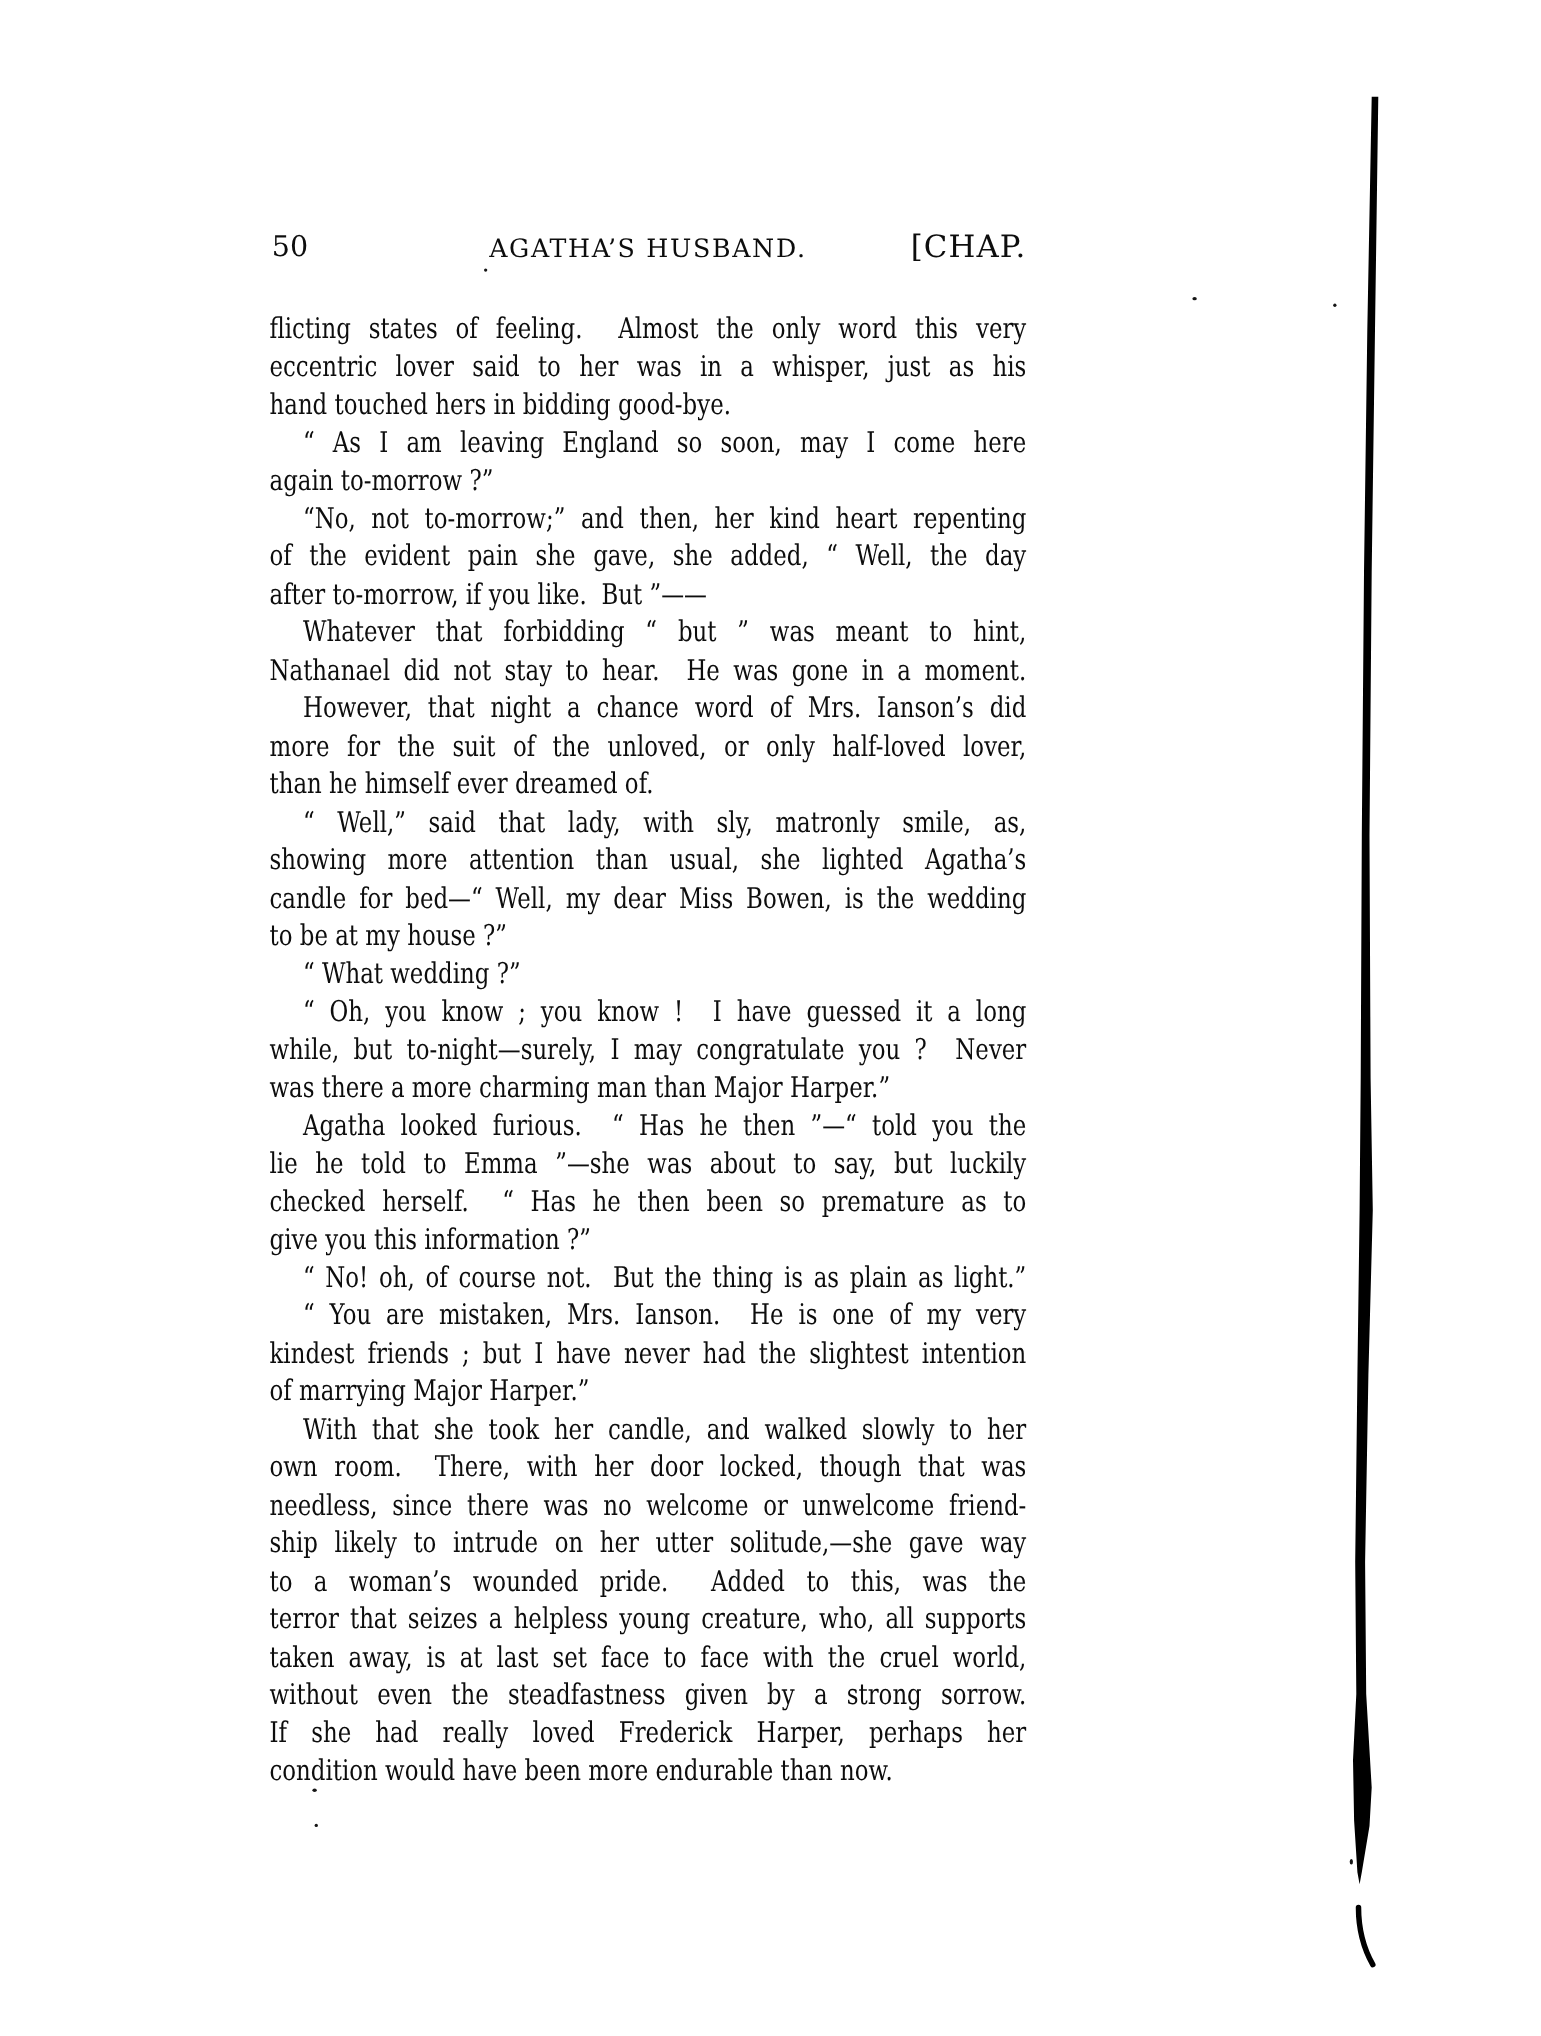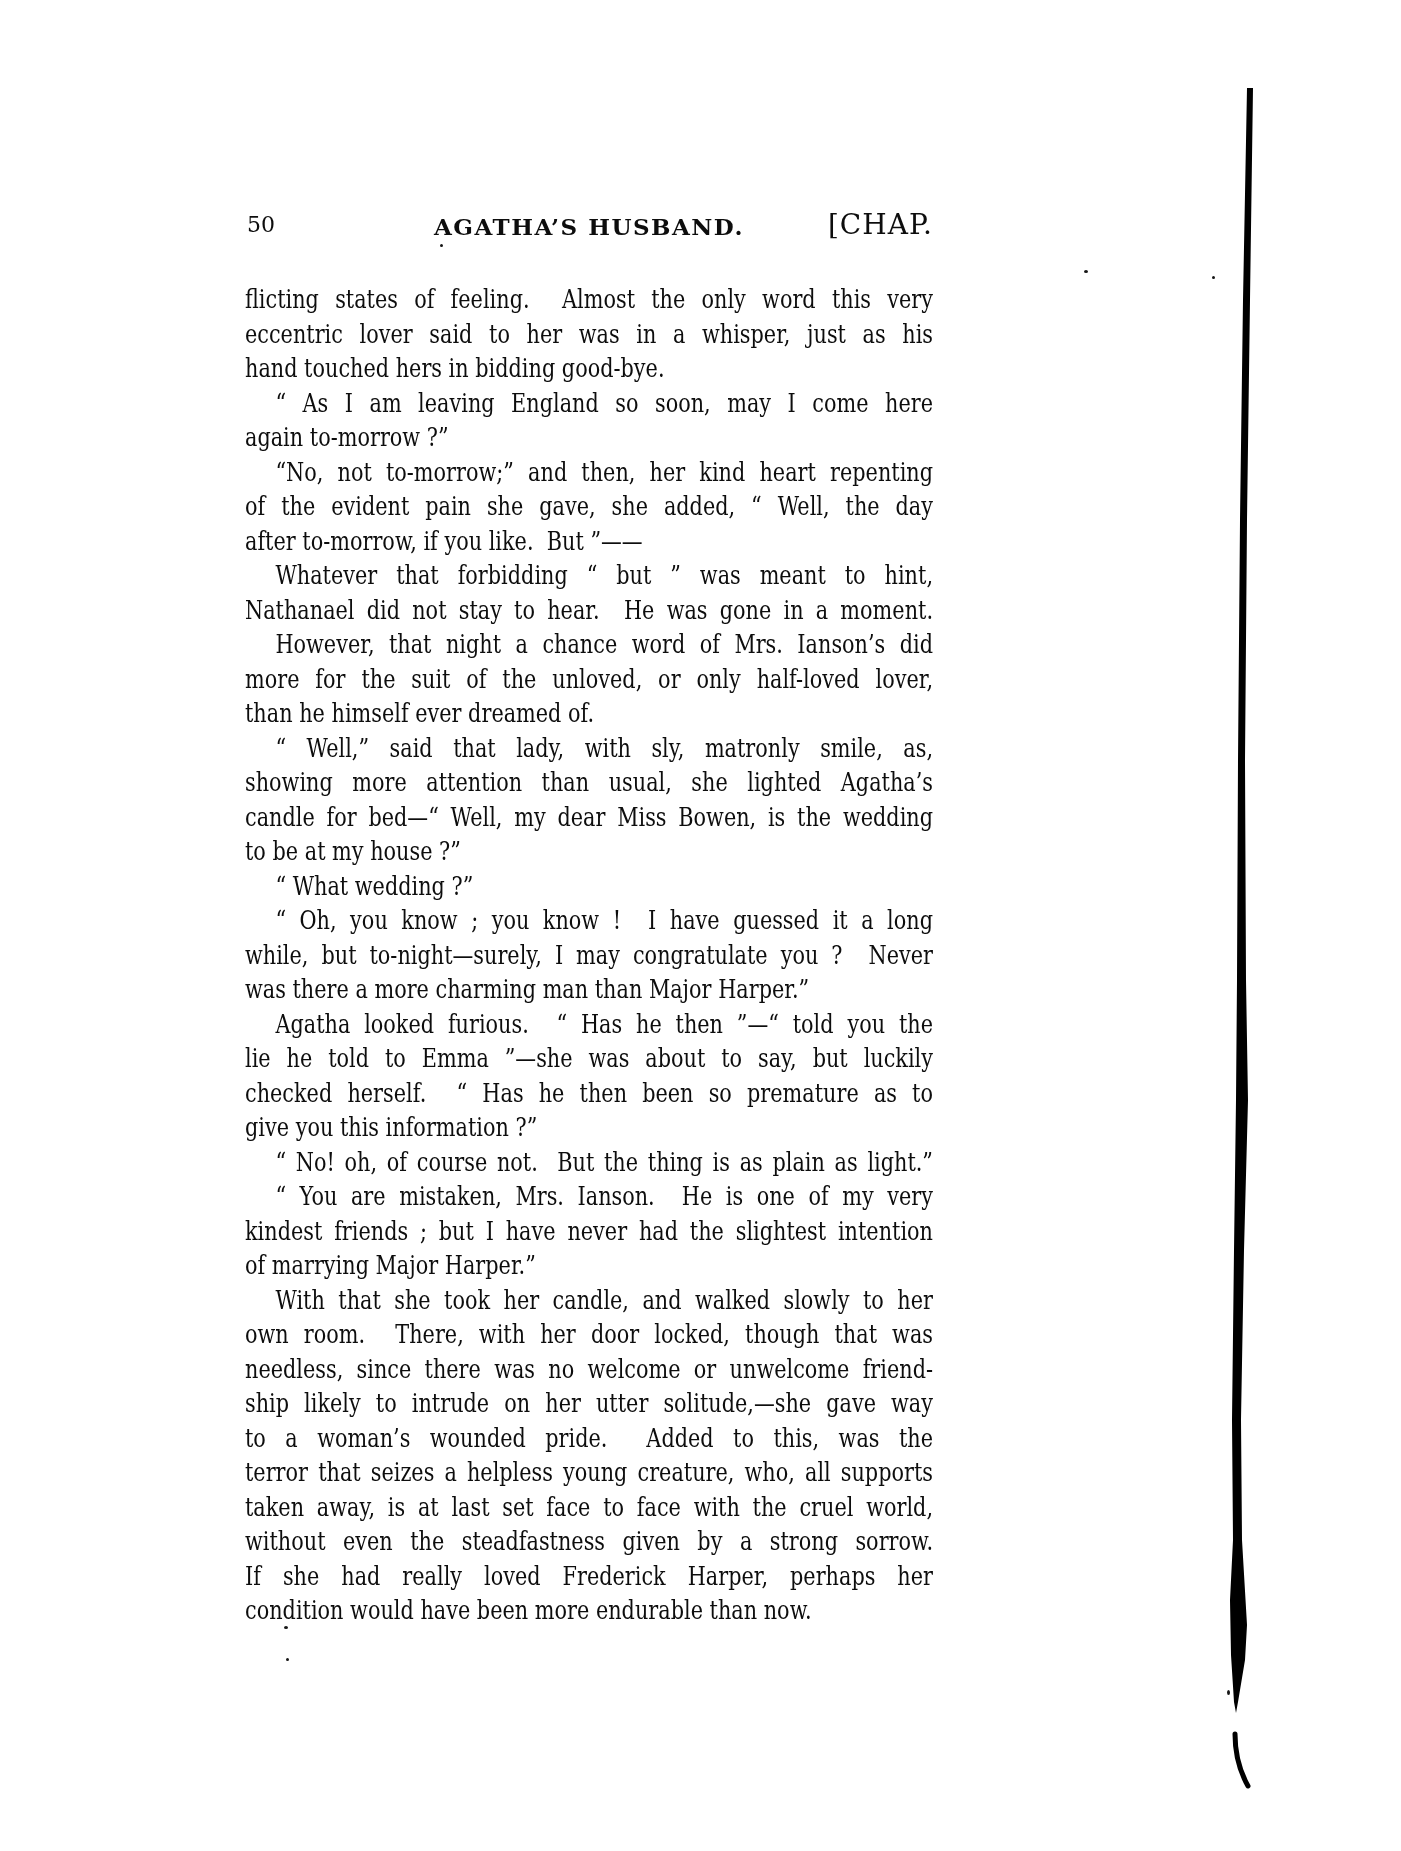--- a/index.html
+++ b/index.html
@@ -5,25 +5,25 @@
   html,body { margin:0; padding:0; background:#e8e8e8; }
   .page {
     position:relative;
     width:1401px; height:1851px;
     background:#ffffff;
     font-family:"DejaVu Serif", serif;
     color:#0d0d0d;
     overflow:hidden;
   }
   .header-row { position:absolute; left:245px; top:210px; width:688px; height:34px; }
-  .page-number { position:absolute; left:2px; top:0; font-size:22px; line-height:30px; }
+  .page-number { position:absolute; left:2px; top:0; font-size:26px; line-height:30px; }
   .running-title {
     position:absolute; left:0; top:2px; width:100%;
     text-align:center; font-size:23px; line-height:30px;
-    font-weight:bold; letter-spacing:1.5px;
+    font-weight:normal; letter-spacing:1.5px;
   }
   .chapter-marker {
     position:absolute; right:0; top:0; font-size:28px; line-height:30px;
     letter-spacing:1px;
   }
   .text-block {
     position:absolute; left:245px; top:282px; width:860px;
     transform:scaleX(0.8); transform-origin:left top;
   }
   .line {

